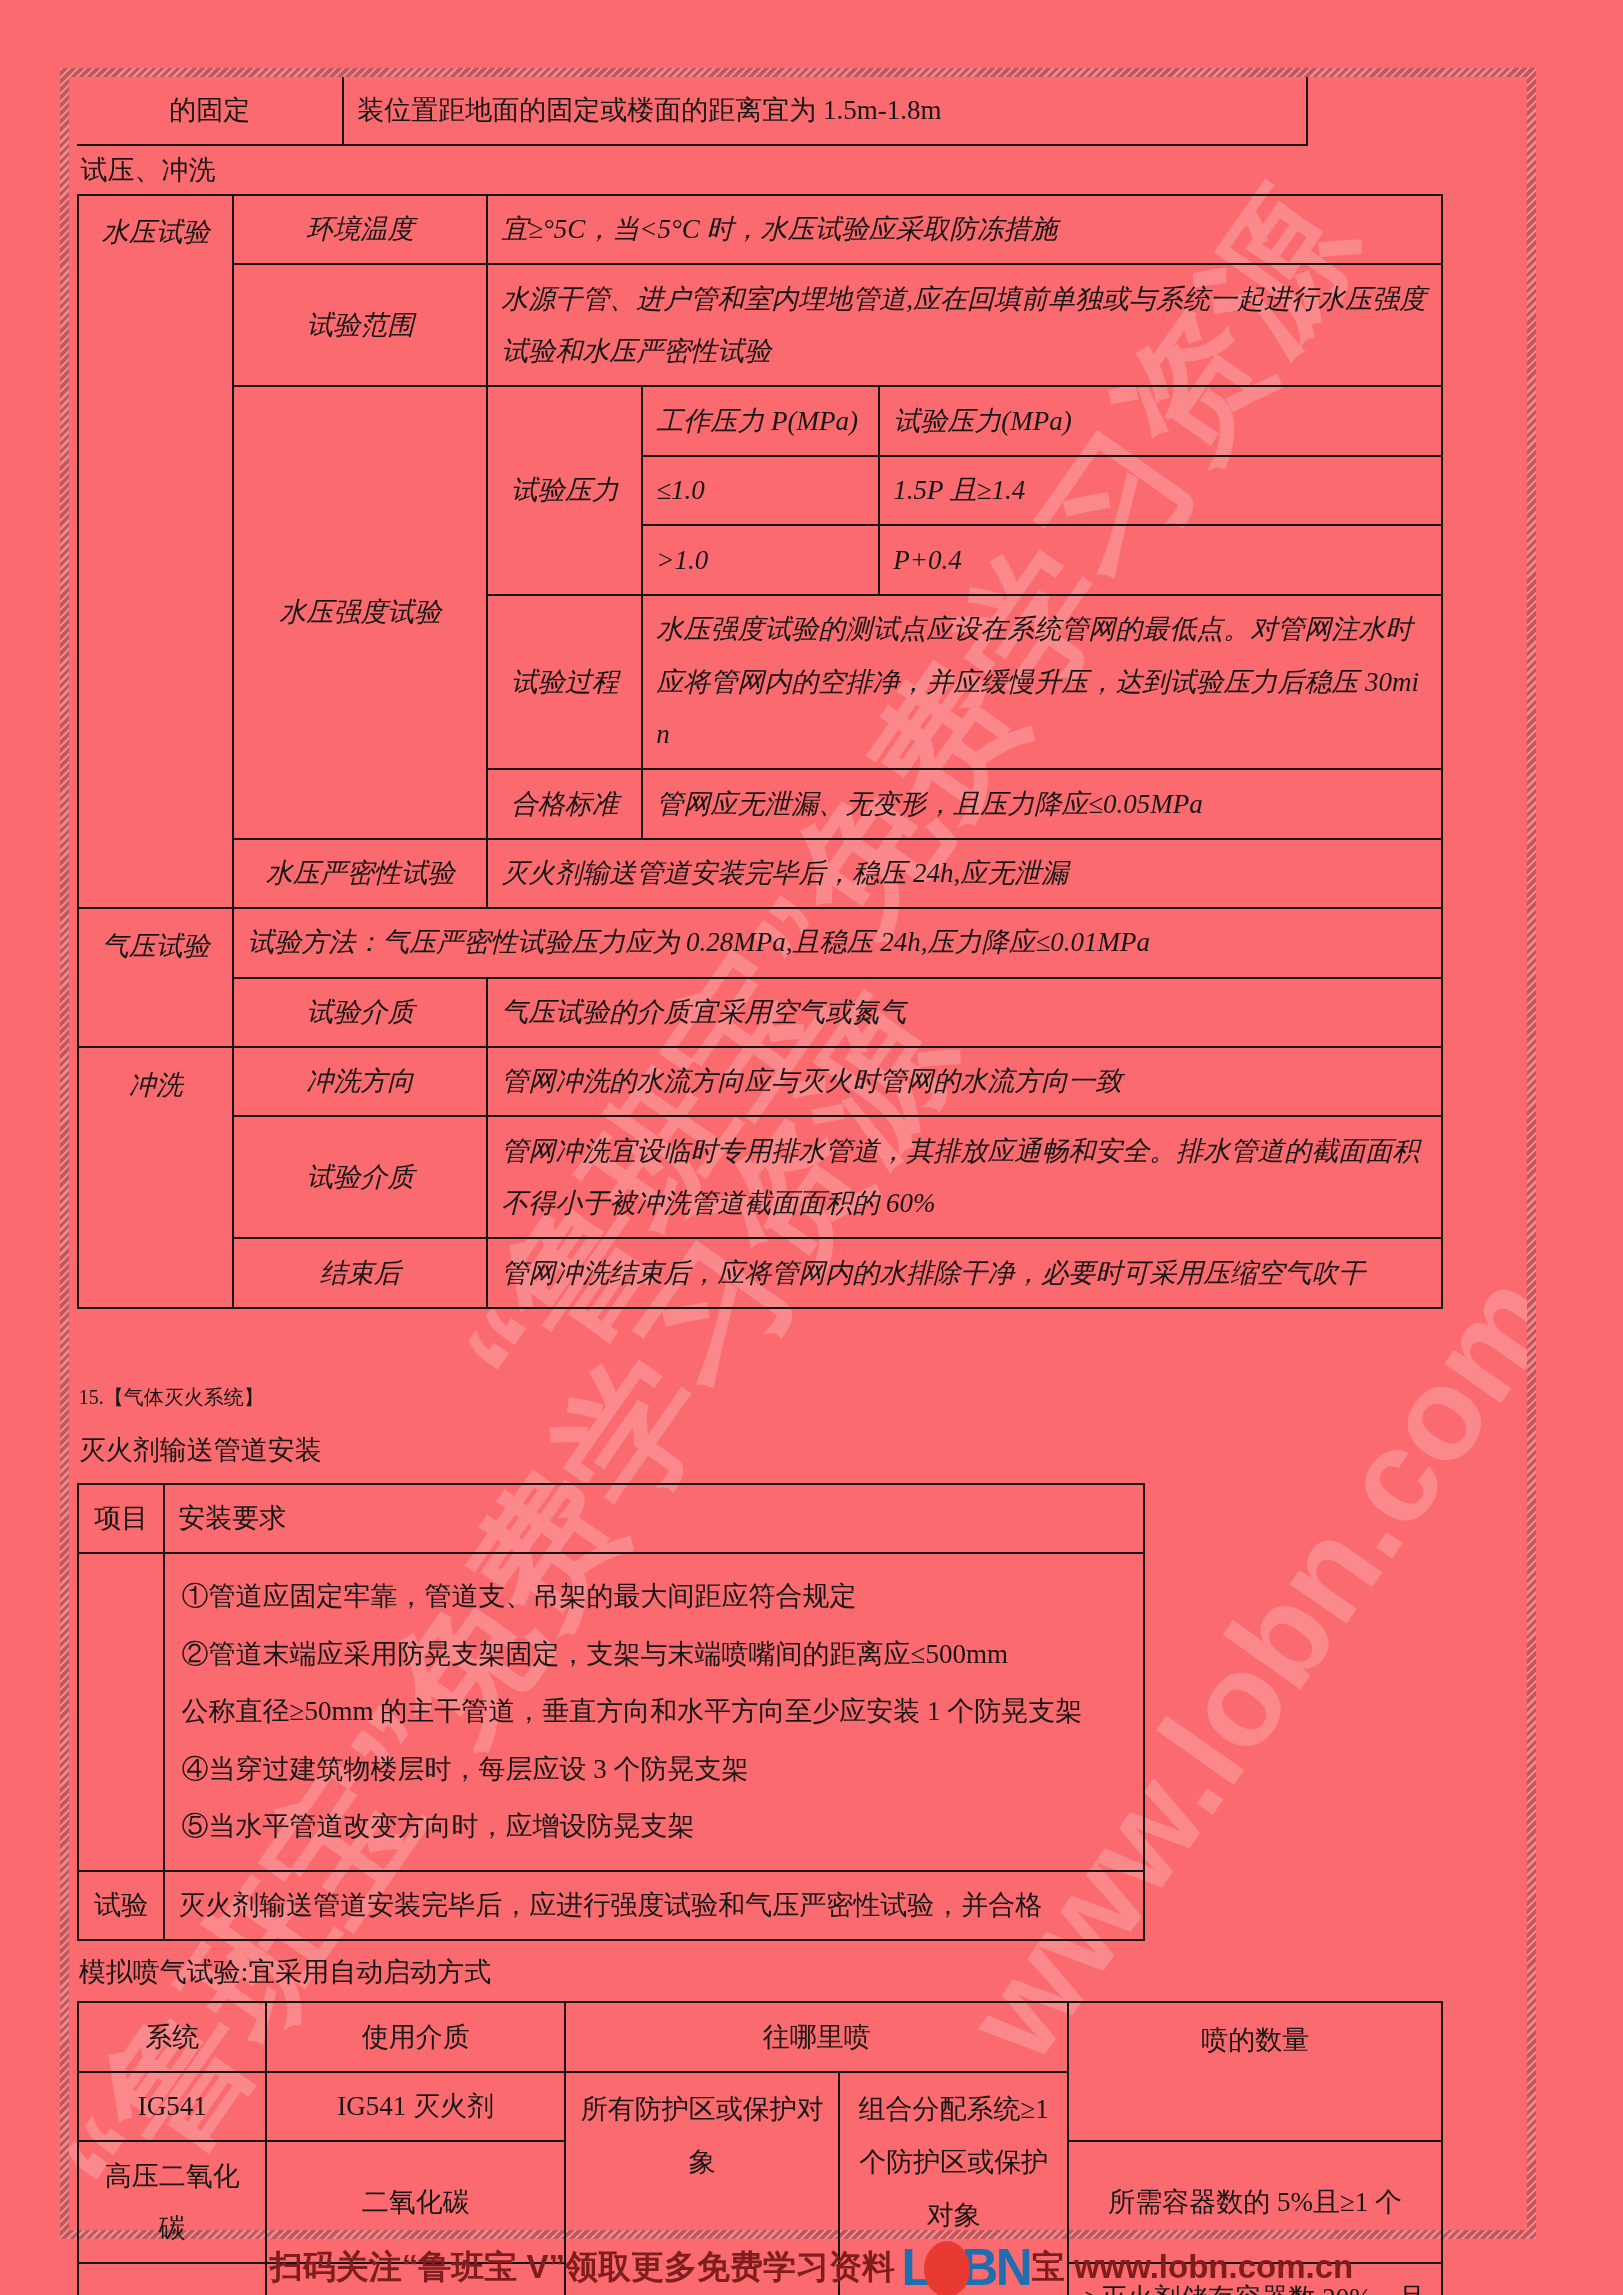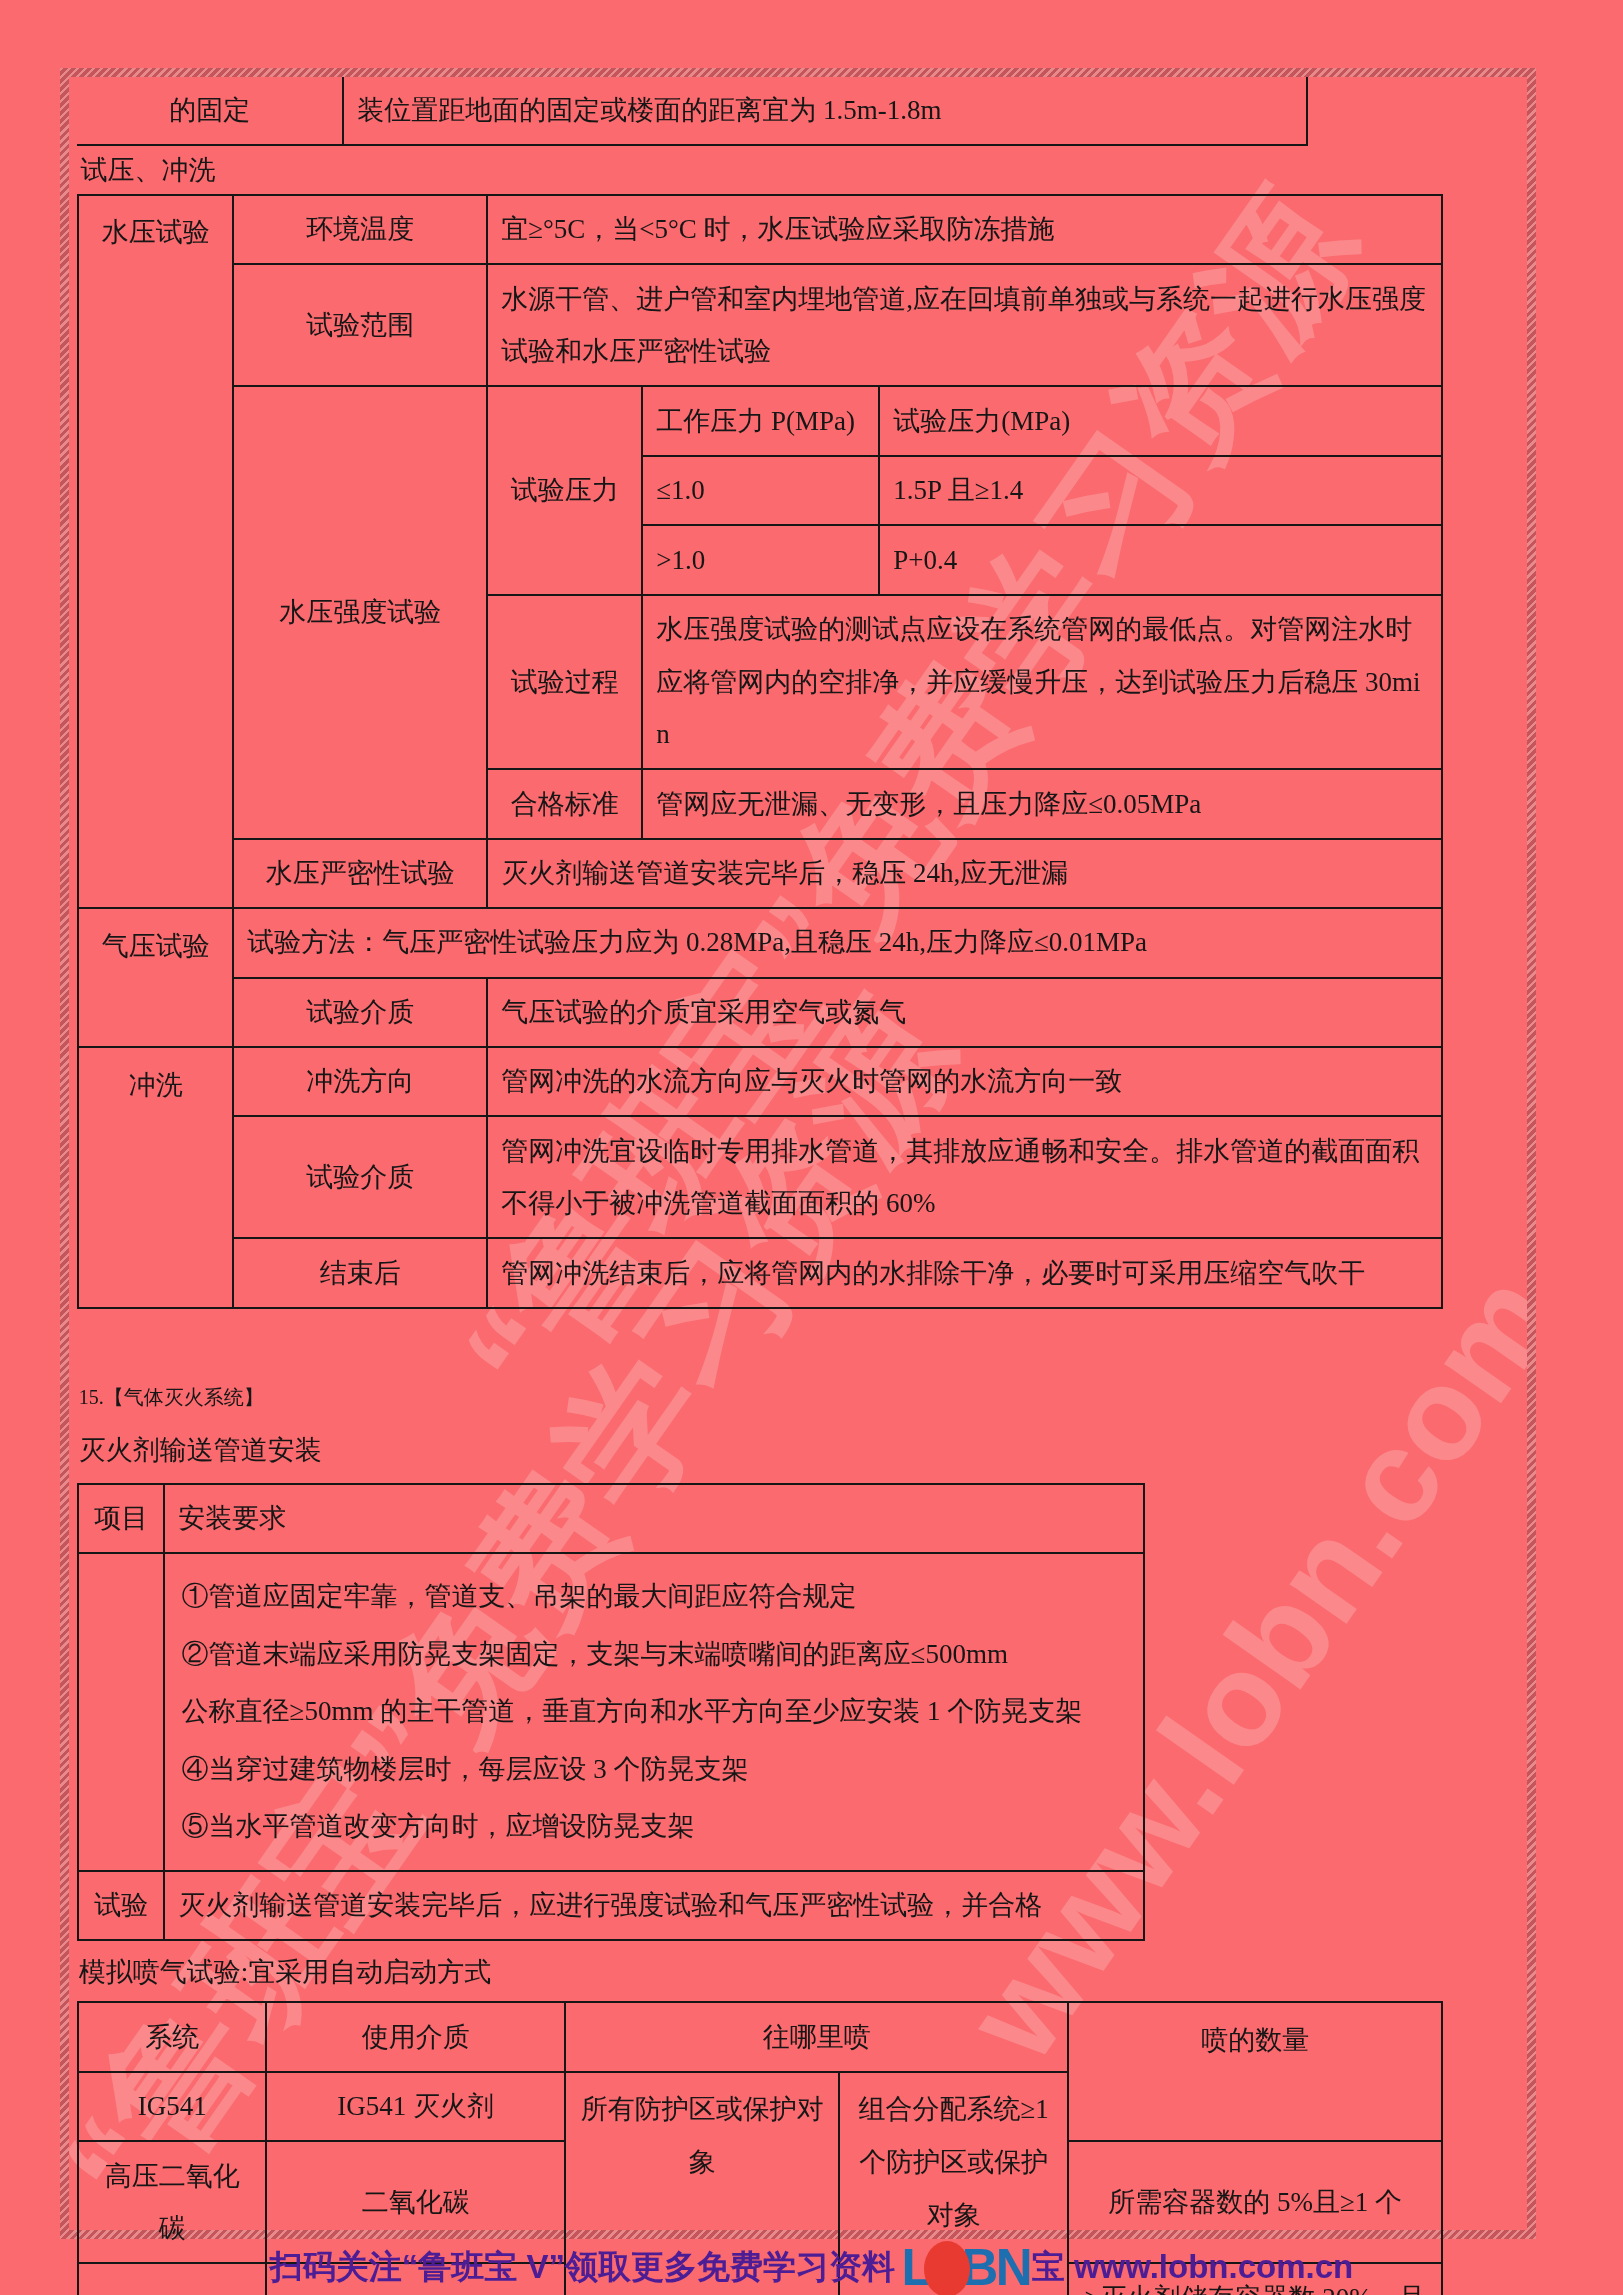--- a/index.html
+++ b/index.html
@@ -46,39 +46,39 @@
     word-break:break-all;
     vertical-align:middle;
   }
   .lab { text-align:center; padding-left:4.9px; padding-right:4.9px; }
   .vtop { vertical-align:top; padding-top:10.6px; }
   .bt0 { border-top:none !important; }
   .bl0 { border-left:none !important; }
 
   #t1 { width:1231px; }
   #section-row { font-size:27px; padding:5.7px 3.3px; }
-  #t2 { width:1366px; }
+  #t2 { width:1366px;font-style:italic; }
   #t15 { width:1068px; margin-top:14.7px; }
   #t15 td.req { padding:11.5px 16.4px; }
   #t15 .req div { margin:4.9px 0; }
   #tgas { width:1366px; margin-top:11.5px; }
   #tgas td { text-align:center; }
 
   .h15-title { font-size:20px; margin:75px 0 0 1.6px; }
   .h15-sub   { font-size:27px; margin:21px 0 0 1.6px; }
   .moni-line { font-size:27px; margin:13px 0 1.6px 1.6px; }
 
   .footer {
     position:absolute; left:0; bottom:0; width:100%; height:56px;
     display:flex; align-items:center; justify-content:center;
     z-index:3;
     font-family:"Liberation Sans","DejaVu Sans",sans-serif;
   }
   .footer-text {
-    color:#4c1d95; font-size:33px; font-weight:bold; white-space:nowrap;
+    color:#7f1d1d; font-size:33px; font-weight:bold; white-space:nowrap;
   }
   .logo { display:flex; align-items:center; margin:0 1.6px 0 6.5px; }
   .logo-letter {
     color:#1e6fb0; font-size:51px; font-weight:bold; line-height:1;
     letter-spacing:-2.5px;
   }
   .logo-o {
     display:inline-block; width:46px; height:56px;
     background:#e83a30; border-radius:50%;
     margin:0 -8.2px 0 -6.5px; position:relative; top:1.6px;

